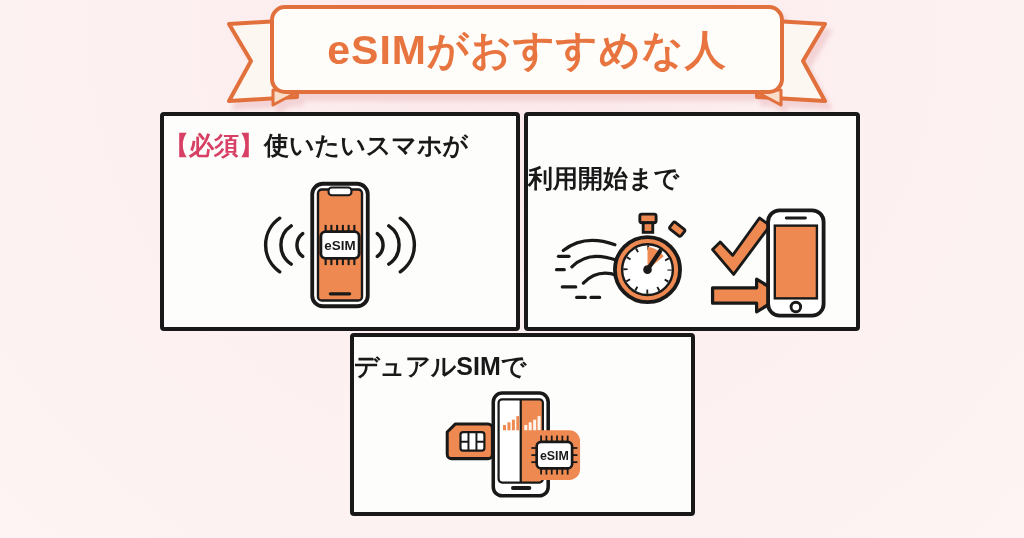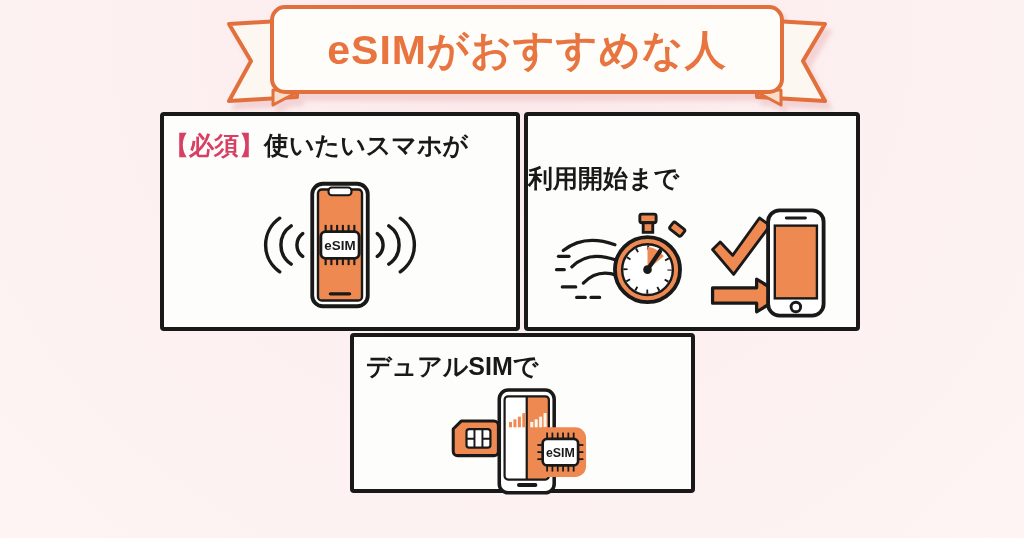--- a/index.html
+++ b/index.html
@@ -27,21 +27,21 @@
   .card{
     position:absolute;
     background:#fdfdfb;
     border:4px solid #191919;
     border-radius:4px;
     box-sizing:border-box;
     display:flex;flex-direction:column;align-items:flex-start;
   }
   .card-required{left:160px;top:112px;width:360px;height:219px;}
   .card-speed{left:524px;top:112px;width:336px;height:219px;}
-  .card-dual{left:350px;top:333px;width:345px;height:160px;padding-left:12px;}
+  .card-dual{left:350px;top:333px;width:345px;height:183px;}
   .card-title{
     margin-top:13px;
     text-align:center;
     font-weight:700;
     font-size:25px;
     line-height:1.32;
     color:#191919;
     white-space:nowrap;
   }
   .tag{color:#d83f64;}

